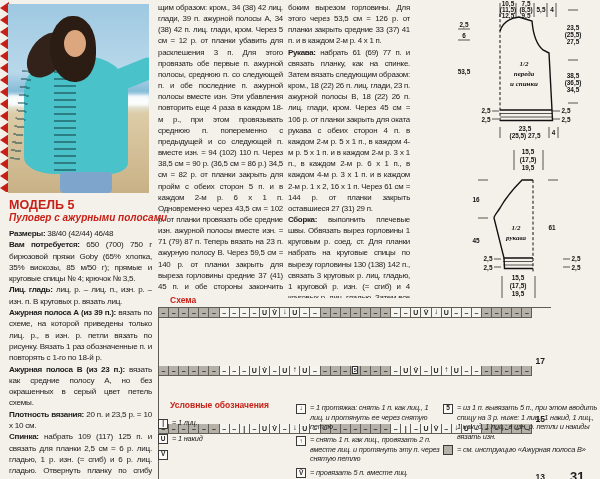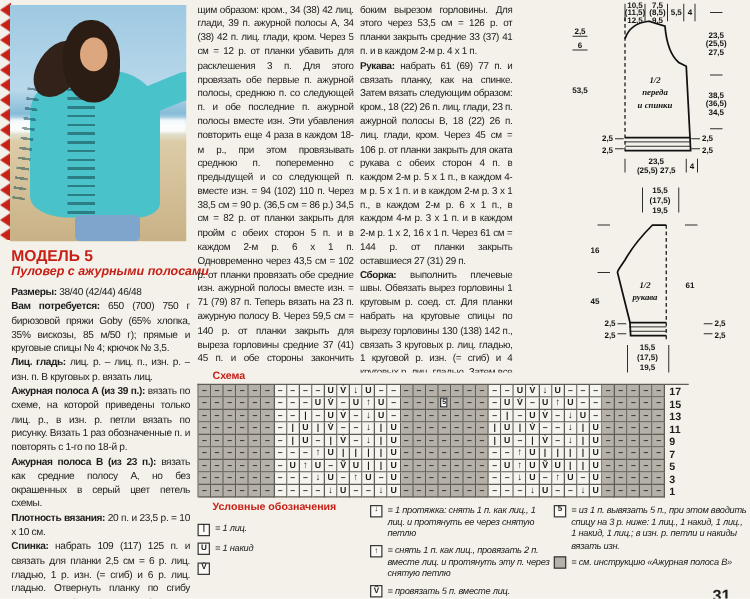--- a/index.html
+++ b/index.html
@@ -33,21 +33,21 @@
   .legend-h{position:absolute;left:170px;top:400px;font-size:8.5px;font-weight:bold;color:#c62017;}
   
   #chart{position:absolute;left:158px;top:307px;border-left:1px solid #5f5c55;border-top:1px solid #5f5c55;width:fit-content;}
   .crow{display:flex;}
   .ccell{width:9.1px;height:8.6px;border-right:1px solid #5f5c55;border-bottom:1px solid #5f5c55;
          display:flex;align-items:center;justify-content:center;background:#f6f4ee;
          font-size:7px;font-weight:bold;color:#20201e;line-height:1;}
   .gc{background:#b5b1a8;}
   .ar{font-size:8px;}
   .bx span{border:0.8px solid #333;padding:0 0.6px;font-size:5.5px;line-height:6px;background:#fff;}
-  .cnum{width:16px;display:flex;align-items:center;padding-left:3px;font-size:8.5px;font-weight:bold;}
+  .cnum{width:16px;display:flex;align-items:center;padding-left:3px;font-size:8.5px;font-weight:bold;margin-top:48px;}
   
   .leg{position:absolute;font-size:7.4px;line-height:9.6px;font-style:italic;letter-spacing:-0.2px;}
   #leg1{left:158px;top:418px;width:136px;}
   #leg2{left:296px;top:403px;width:146px;}
   #leg3{left:443px;top:403px;width:155px;}
   .litem{display:flex;margin-bottom:3.5px;}
   #leg1 .litem{margin-bottom:5px;}
   .licon{flex:0 0 auto;width:8px;height:8px;border:1px solid #3a3a3a;background:#fbfaf6;margin-right:4px;margin-top:0.5px;
          display:flex;align-items:center;justify-content:center;font-size:6.5px;font-style:normal;font-weight:bold;line-height:1;}
   .licon.grayic{background:#b5b1a8;}

